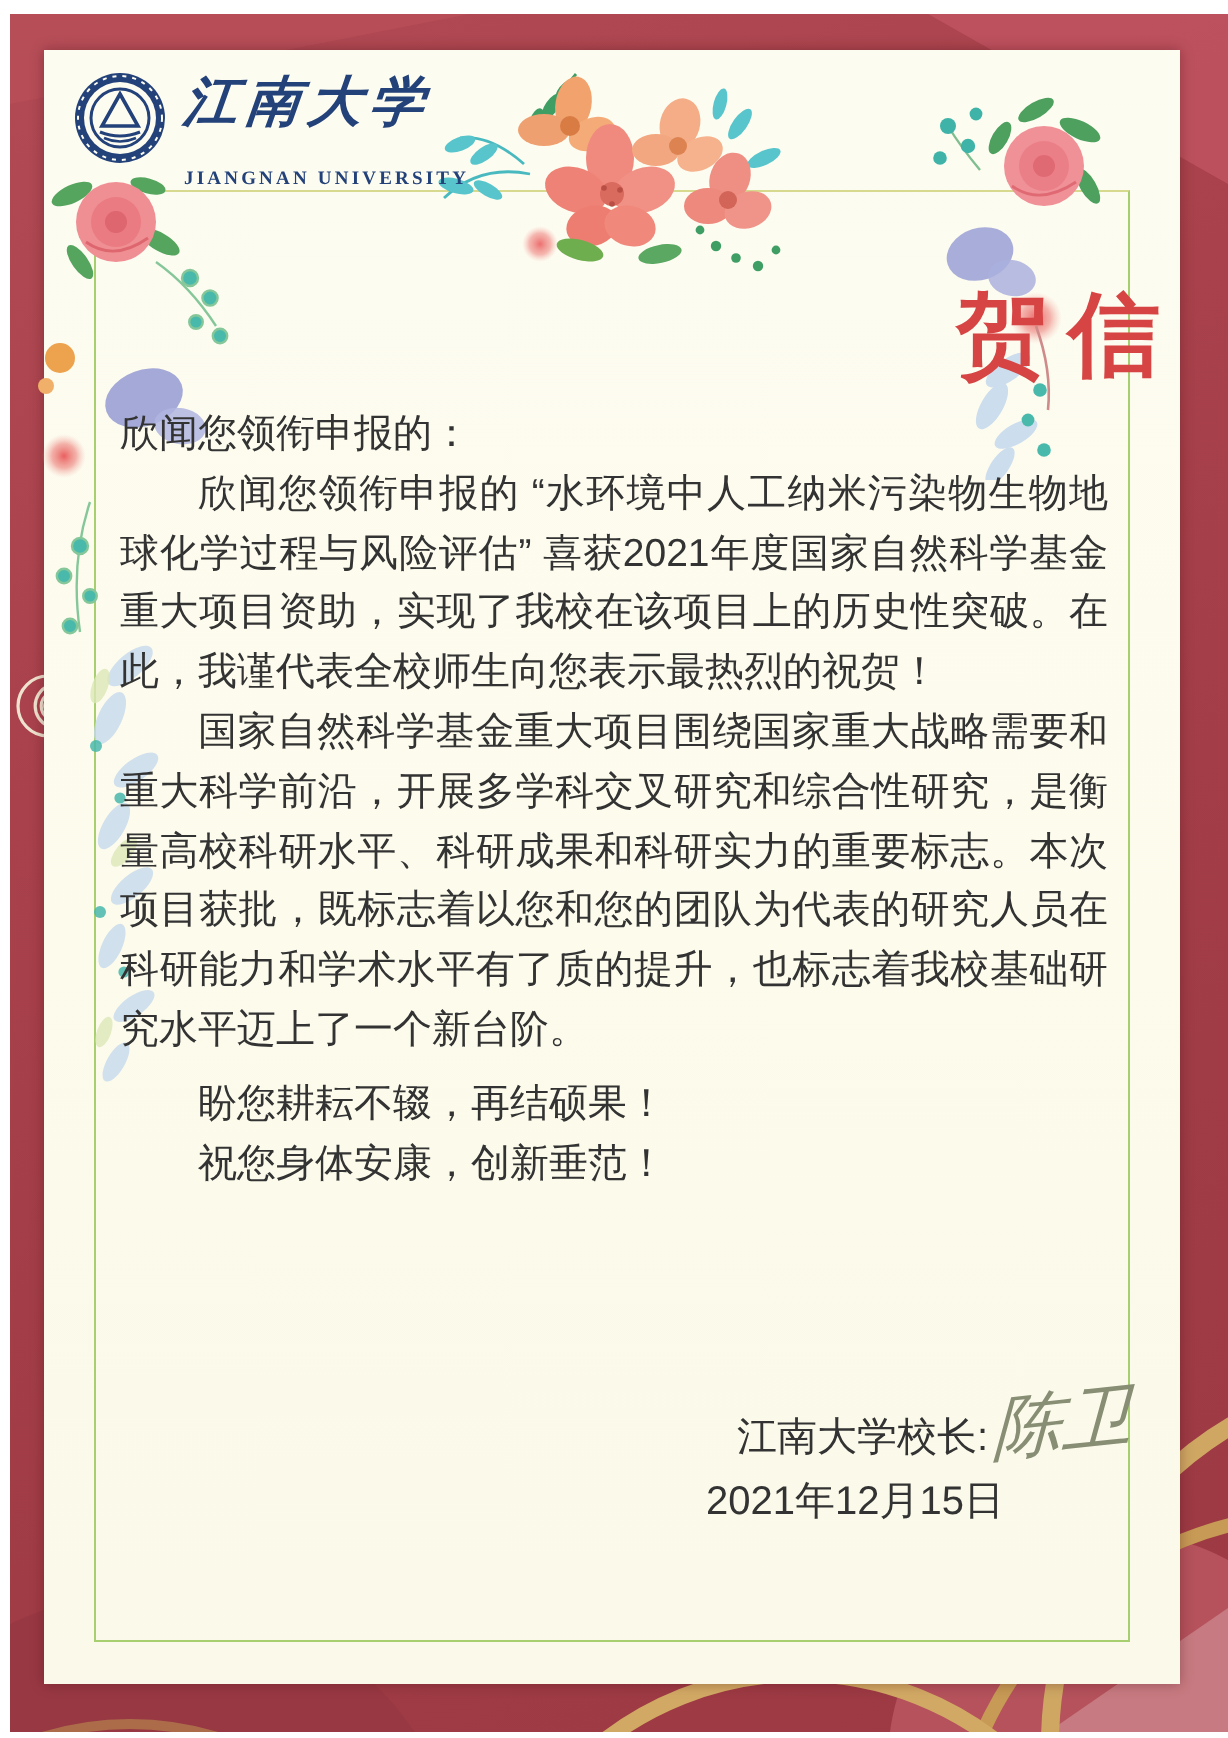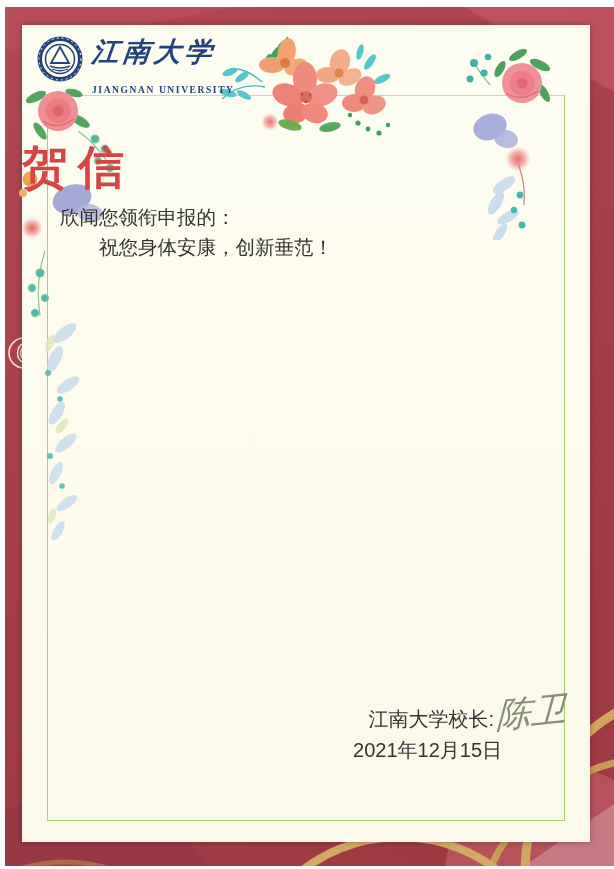--- a/index.html
+++ b/index.html
@@ -57,21 +57,21 @@
   }
 
   
   .flowers { position:absolute; z-index:3; pointer-events:none; }
   .fl-center { left:188px; top:2px; }
   .fl-right  { left:438px; top:20px; }
   .fl-left   { left:-12px; top:56px; }
 
   
   .title {
-    position:absolute; left:0; top:112px; width:100%; text-align:left;
+    position:absolute; left:0; top:112px; width:100%; text-align:right;
     font-size:46px; font-weight:900; color:#d64444; letter-spacing:10px;
     z-index:5; font-family:Liberation Serif, serif;
   }
   .body-text {
     position:absolute; left:38px; top:178px; width:494px; z-index:5;
     font-size:19.5px; line-height:29.8px; color:#333333; text-align:justify;
   }
   .body-text p { margin:0; text-indent:2em; }
   .body-text p.salutation { text-indent:0; }
   .body-text p.closing-first { margin-top:7px; }
@@ -299,20 +299,23 @@
           <circle cx="50" cy="318" r="2.8"></circle>
         <circle cx="40" cy="375" r="3"></circle>
           <circle cx="52" cy="405" r="2.8"></circle>
       </g>
     </svg>
 
     <div class="title">贺信</div>
 
     <div class="body-text">
       <p class="salutation">欣闻您领衔申报的：</p>
+      <p>欣闻您领衔申报的 “水环境中人工纳米污染物生物地球化学过程与风险评估” 喜获2021年度国家自然科学基金重大项目资助，实现了我校在该项目上的历史性突破。在此，我谨代表全校师生向您表示最热烈的祝贺！</p>
+      <p>国家自然科学基金重大项目围绕国家重大战略需要和重大科学前沿，开展多学科交叉研究和综合性研究，是衡量高校科研水平、科研成果和科研实力的重要标志。本次项目获批，既标志着以您和您的团队为代表的研究人员在科研能力和学术水平有了质的提升，也标志着我校基础研究水平迈上了一个新台阶。</p>
+      <p class="closing-first">盼您耕耘不辍，再结硕果！</p>
       <p>祝您身体安康，创新垂范！</p>
     </div>
 
     <div class="signature-row">
       <span class="sig-label">江南大学校长:</span>
       <span class="sig-name">陈卫</span>
     </div>
     <div class="letter-date">2021年12月15日</div>
   </div>
 </div>

